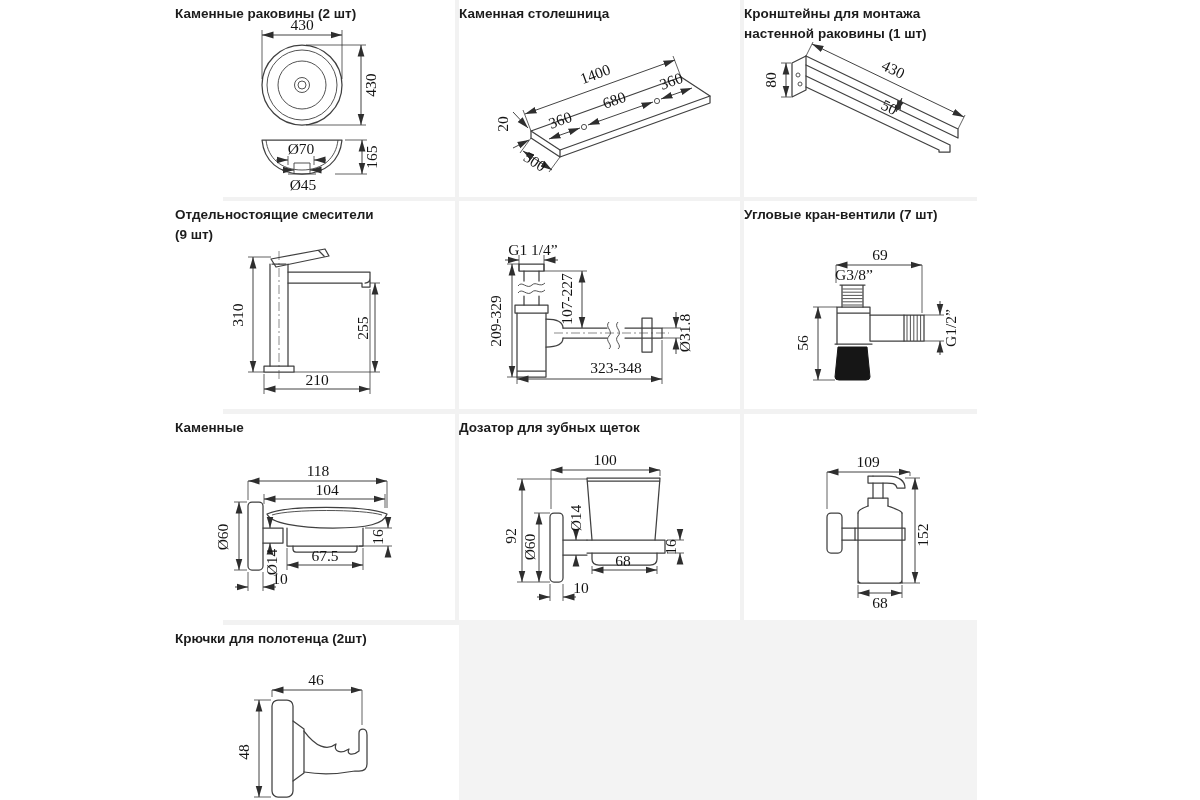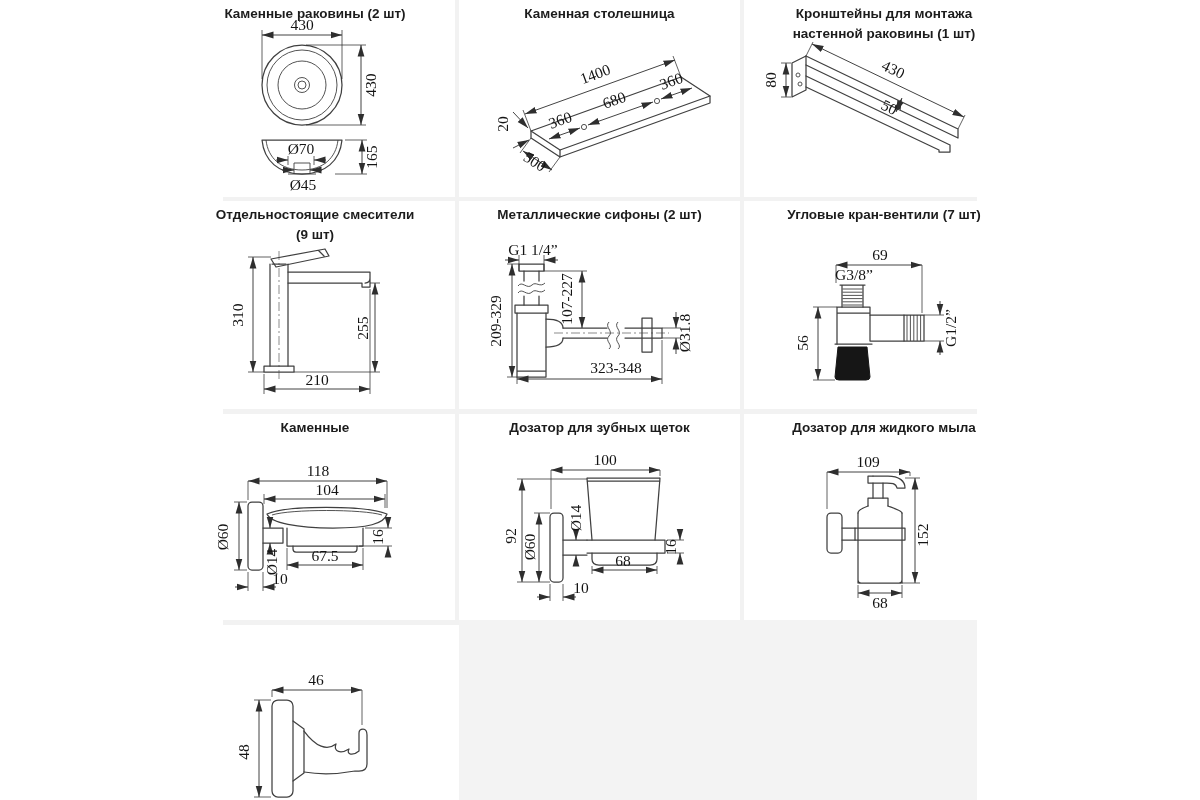--- a/index.html
+++ b/index.html
@@ -3,21 +3,21 @@
 <meta charset="utf-8">
 <style>
   html,body{margin:0;padding:0;}
   body{width:1200px;height:800px;background:#ffffff;position:relative;overflow:hidden;
        font-family:"Liberation Sans",sans-serif;}
   .vline,.hline{position:absolute;background:#f2f2f2;}
   .vline{width:4px;}
   .hline{height:4px;}
   .empty-block{position:absolute;background:#f3f3f3;}
   .cell{position:absolute;}
-  .title{position:absolute;top:4px;left:0;right:0;text-align:center;
+  .title{position:absolute;top:4px;left:0;right:0;text-align:left;
          font-weight:700;font-size:13.5px;line-height:1.45;color:#1c1c1c;white-space:pre-line;}
   svg.draw{position:absolute;left:0;top:0;}
   .obj{stroke:#404040;stroke-width:1.25;fill:none;stroke-linecap:round;stroke-linejoin:round;}
   .thin{stroke:#404040;stroke-width:0.9;fill:none;}
   .dim{stroke:#2e2e2e;stroke-width:0.9;fill:none;}
   .ext{stroke:#2e2e2e;stroke-width:0.75;fill:none;}
   .cl{stroke:#5a5a5a;stroke-width:0.7;fill:none;stroke-dasharray:9 3 2 3;}
   .dt{font-family:"Liberation Serif","DejaVu Serif",serif;font-size:15.5px;fill:#141414;text-anchor:middle;}
   .fill-dark{fill:#161616;stroke:#161616;}
 </style>
@@ -214,21 +214,20 @@
       <line class="dim" x1="58" y1="178" x2="203" y2="178" marker-start="url(#ar)" marker-end="url(#ar)"></line>
       <text class="dt" x="157" y="172">323-348</text>
     </g>
     <g>
       <path class="ext" d="M203,127 H222 M203,137 H222"></path>
       <line class="dim" x1="217" y1="111" x2="217" y2="127" marker-end="url(#ar)"></line>
       <line class="dim" x1="217" y1="153" x2="217" y2="137" marker-end="url(#ar)"></line>
       <text class="dt" x="231" y="132" transform="rotate(-90 231 132)">Ø31.8</text>
     </g>
   </svg>
-  <div class="title">Металлические сифоны (2 шт)</div>
 </div>
 
 <div class="cell" style="left:744px;top:201px;width:280px;height:207px">
   <svg class="draw" width="280" height="207" viewBox="0 0 280 207">
     <g>
       <path class="obj" d="M96,84 H121 M98,84 V106 M119,84 V106"></path>
       <path class="thin" d="M98.5,88 H118.5 M98.5,91.2 H118.5 M98.5,94.4 H118.5 M98.5,97.6 H118.5 M98.5,100.8 H118.5 M98.5,104 H118.5"></path>
       <path class="obj" d="M93,106 H126 M93,106 V143 M126,106 V114 M93,112 H126"></path>
       <path class="obj" d="M126,114 H160 M126,140 H160 M126,114 V140"></path>
       <rect class="obj" x="160" y="114" width="20" height="26"></rect>
@@ -379,34 +378,34 @@
       <path class="ext" d="M161,64 H176 M158,169 H176"></path>
       <line class="dim" x1="171" y1="64" x2="171" y2="169" marker-start="url(#ar)" marker-end="url(#ar)"></line>
       <text class="dt" x="184" y="121" transform="rotate(-90 184 121)">152</text>
     </g>
     <g>
       <path class="ext" d="M114,171 V184 M158,171 V184"></path>
       <line class="dim" x1="114" y1="179" x2="158" y2="179" marker-start="url(#ar)" marker-end="url(#ar)"></line>
       <text class="dt" x="136" y="194">68</text>
     </g>
   </svg>
-  <div class="title">Дозатор для жидкого мыла</div>
 </div>
 
 <div class="cell" style="left:175px;top:625px;width:280px;height:175px">
   <svg class="draw" width="280" height="175" viewBox="0 0 280 175">
     <g>
       <rect class="obj" x="97" y="75" width="21" height="97" rx="6"></rect>
       <path class="obj" d="M118,96 L129,104 L129,148 L118,156"></path>
       <path class="obj" d="M129,106 C141,122 152,126 161,119 C158,127 166,129 174,124 C171,130 178,131 184,126 L184,108 Q184,104 188,104 Q192,104 192,110 L192,139 Q192,146 184,146 L180,146 Q153,151 129,147"></path>
     </g>
     <g>
       <path class="ext" d="M97,65 V72 M187,65 V100"></path>
       <line class="dim" x1="97" y1="65" x2="187" y2="65" marker-start="url(#ar)" marker-end="url(#ar)"></line>
       <text class="dt" x="141" y="60">46</text>
     </g>
     <g>
       <path class="ext" d="M96,75 H79 M96,172 H79"></path>
       <line class="dim" x1="84" y1="75" x2="84" y2="172" marker-start="url(#ar)" marker-end="url(#ar)"></line>
       <text class="dt" x="74" y="127" transform="rotate(-90 74 127)">48</text>
     </g>
   </svg>
+  <div class="title">Крючки для полотенца (2шт)</div>
 </div>
 
 </body></html>

